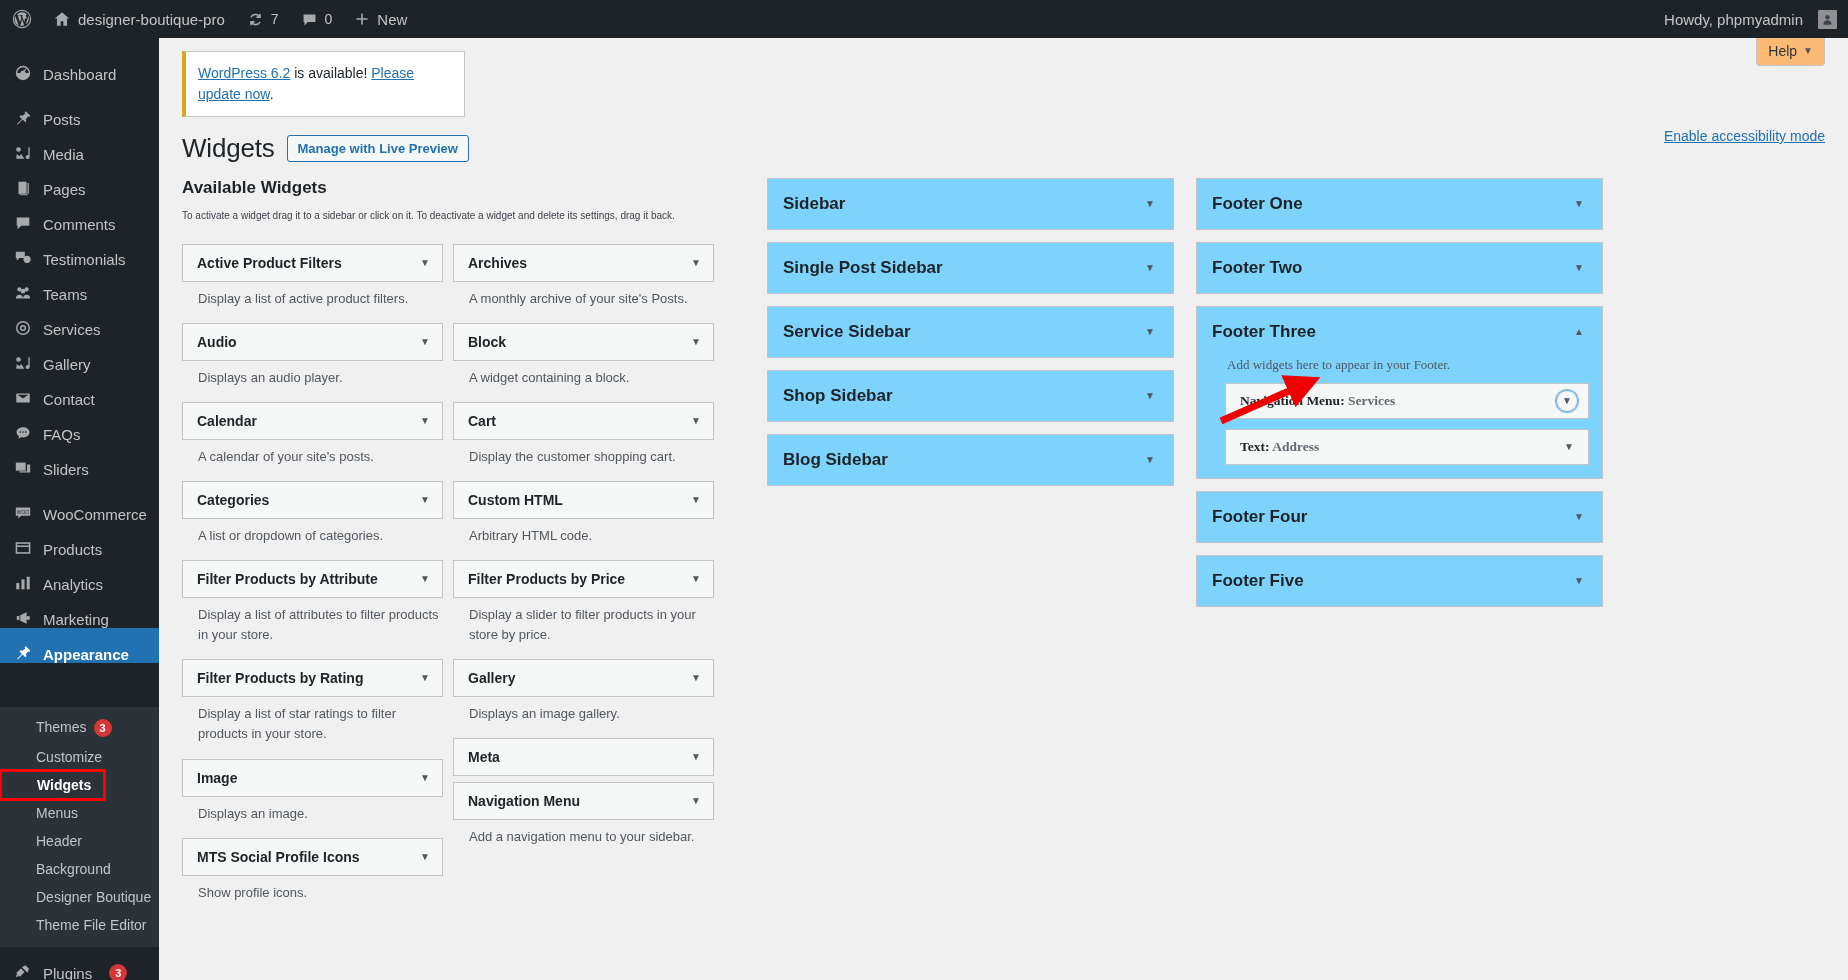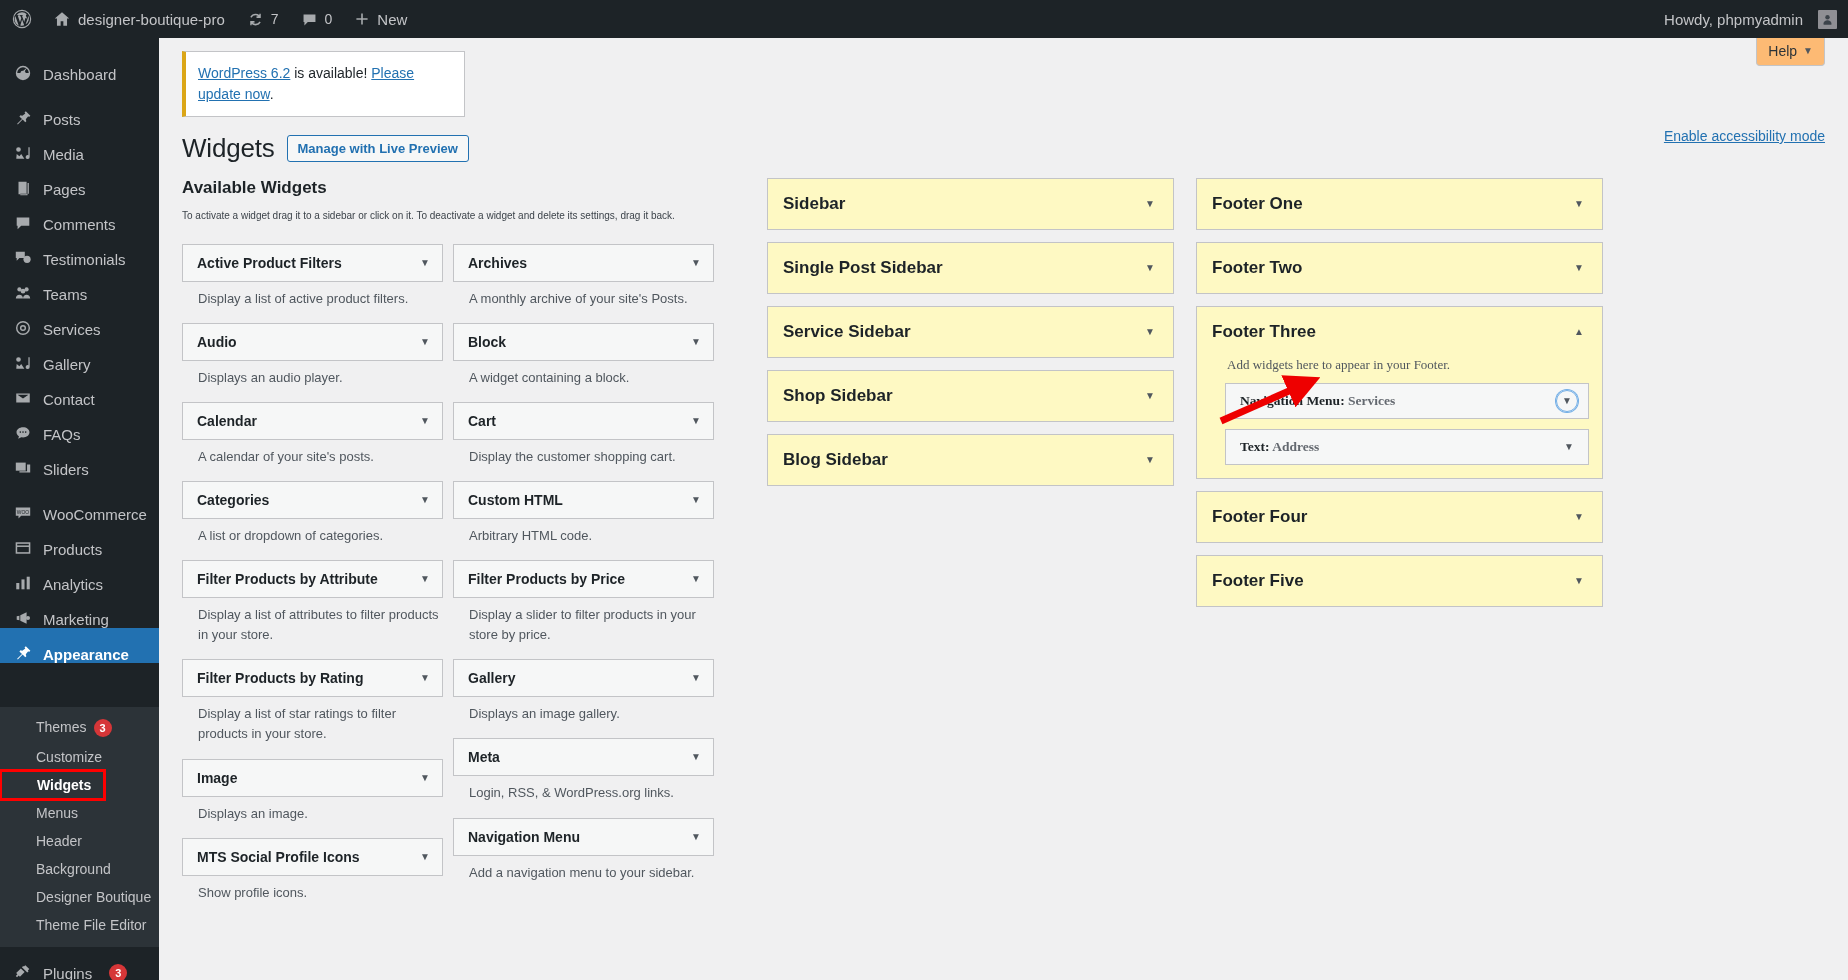--- a/index.html
+++ b/index.html
@@ -114,21 +114,21 @@
     padding: 0 12px 0 14px; cursor: pointer; margin-top: 6px;
   }
   .wbox .wname { font-size: 14px; font-weight: 700; color: #1d2327; }
   .wdesc { font-size: 13px; color: #50575e; line-height: 1.55; padding: 7px 2px 8px 16px; }
   .caret { color: #50575e; font-size: 10px; line-height: 1; }
 
   
   .sbcol { position: absolute; top: 140px; }
   #col-mid { left: 608px; width: 407px; }
   #col-right { left: 1037px; width: 407px; }
-  .sb-panel { background: #fef9c3; border: 1px solid #c3c4c7; margin-bottom: 12px; }
+  .sb-panel { background: #7dd3fc; border: 1px solid #c3c4c7; margin-bottom: 12px; }
   .sb-head {
     height: 50px; display: flex; align-items: center; justify-content: space-between;
     padding: 0 18px 0 15px; cursor: pointer;
   }
   .sb-head .sb-title { font-size: 17px; font-weight: 700; color: #1d2327; }
   .sb-body { padding: 0 13px 13px 28px; font-family: Liberation Serif, serif; }
   .sb-desc { font-size: 13px; color: #50575e; padding: 0 2px 10px 2px; }
   .sb-widget {
     background: #f6f7f7; border: 1px solid #c3c4c7;
     height: 36px; display: flex; align-items: center; justify-content: space-between;
@@ -489,21 +489,20 @@
           <div class="wdesc">Display a slider to filter products in your store by price.</div>
           <div class="wbox">
             <span class="wname">Gallery</span>
             <span class="caret">▼</span>
           </div>
           <div class="wdesc">Displays an image gallery.</div>
           <div class="wbox">
             <span class="wname">Meta</span>
             <span class="caret">▼</span>
           </div>
-          <div class="wdesc">Login, RSS, &amp; WordPress.org links.</div>
           <div class="wbox">
             <span class="wname">Navigation Menu</span>
             <span class="caret">▼</span>
           </div>
           <div class="wdesc">Add a navigation menu to your sidebar.</div>
         </div>
     </div>
   </div>
 
   <div class="sbcol" id="col-mid">

